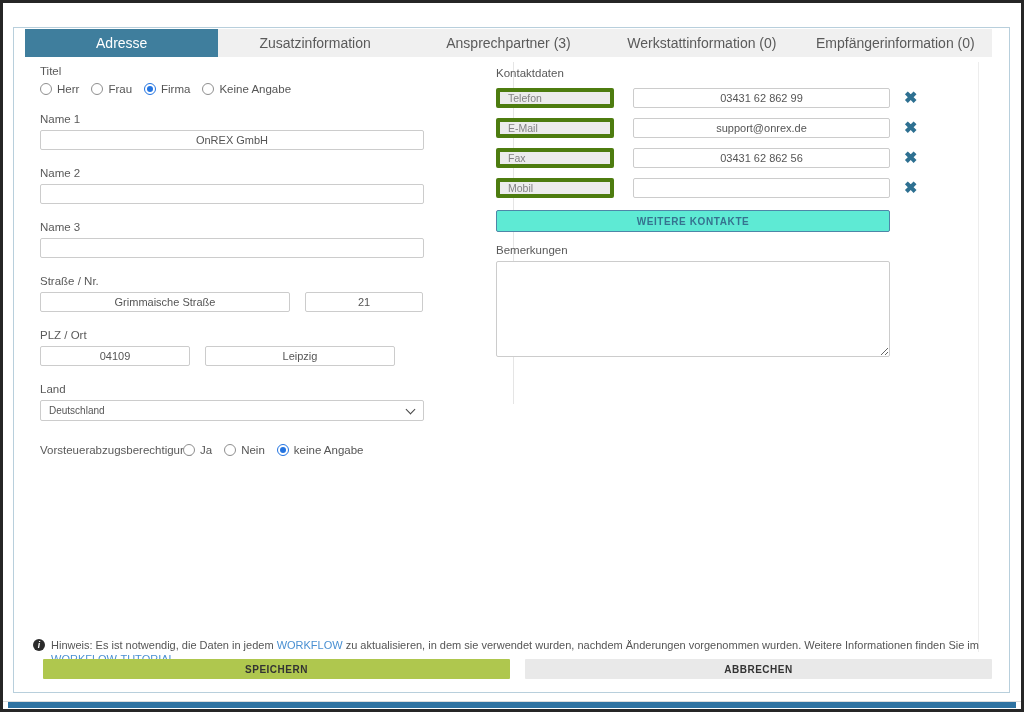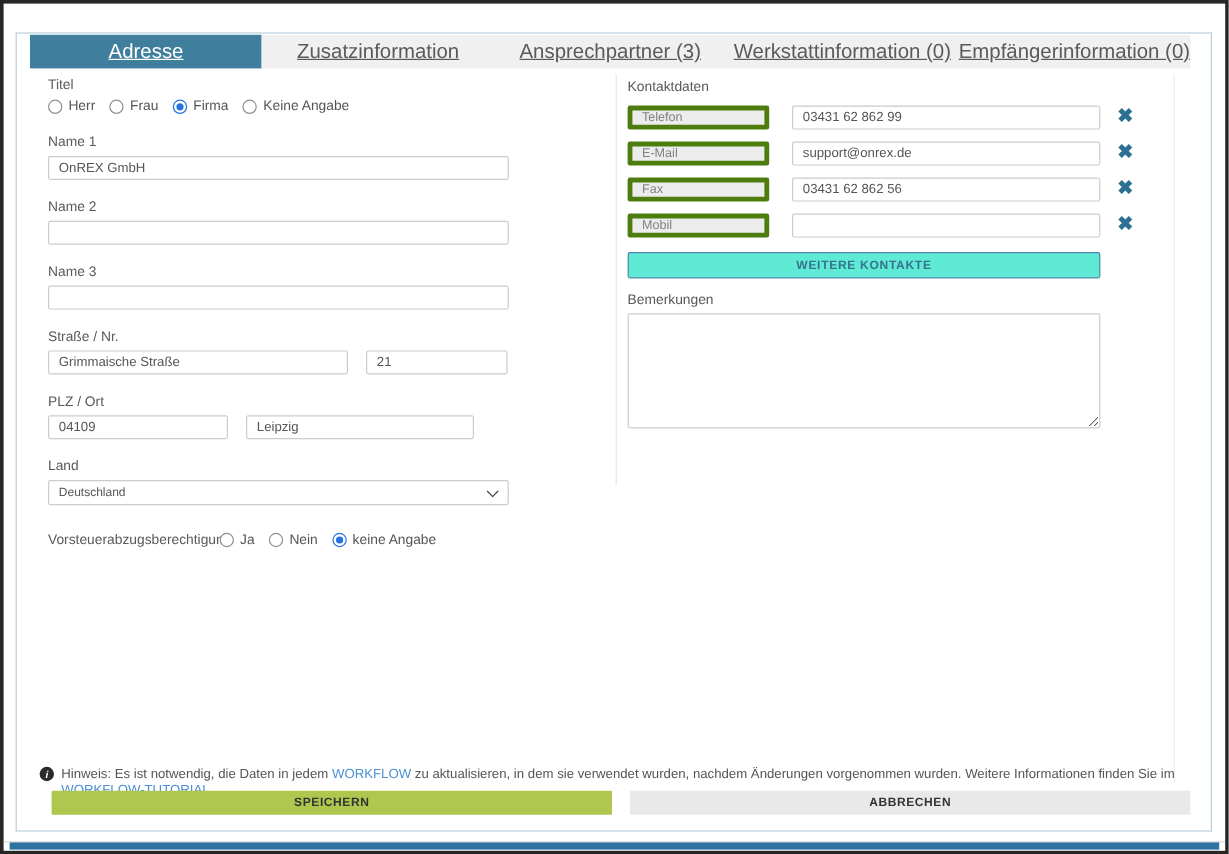--- a/index.html
+++ b/index.html
@@ -25,46 +25,46 @@
   
   .tabbar {
     position: absolute; left: 11px; top: 1px;
     width: 967px; height: 28px;
     display: flex;
   }
   .tab {
     flex: 1;
     display: flex; align-items: center; justify-content: center;
     background: #f0f0f0; color: #5a5a5a;
-    font-size: 17px; cursor: pointer; text-decoration: underline;
+    font-size: 14px; cursor: pointer;
   }
   .tab.checked { background: #3f7e9d; color: #ffffff; }
   
   .content { position: absolute; left: 0; right: 0; top: 29px; bottom: 0; }
   .col-divider {
     position: absolute; left: 499px; top: 5px; height: 342px;
     border-left: 1px solid #e5e5e5;
   }
   .edge-divider {
     position: absolute; left: 964px; top: 5px; height: 590px;
     border-left: 1px solid #ededed;
   }
   .left-col { position: absolute; left: 26px; top: 7px; width: 384px; }
-  .right-col { position: absolute; left: 509px; top: 10px; width: 442px; }
+  .right-col { position: absolute; left: 482px; top: 10px; width: 442px; }
 
   .field-label {
     font-size: 11.5px; color: #595959;
     line-height: 14px; margin-bottom: 4px; display: block;
   }
   .text-input {
     width: 100%; height: 20px;
     border: 1px solid #cccccc; border-radius: 2px;
     padding: 0 8px; font-size: 11px; color: #555555;
     font-family: "Liberation Sans", sans-serif;
-    background: #ffffff; outline: none;
+    background: #ffffff; outline: none; text-align: center;
   }
   .field { margin-bottom: 16px; }
   .row-2 { display: flex; gap: 15px; }
 
   
   .radio-row { display: flex; align-items: center; height: 16px; }
   .radio-item { display: flex; align-items: center; margin-right: 12px; cursor: pointer; text-align: right; }
   .radio-circle {
     position: relative; width: 12px; height: 12px;
     border: 1px solid #8f8f8f; border-radius: 50%;

